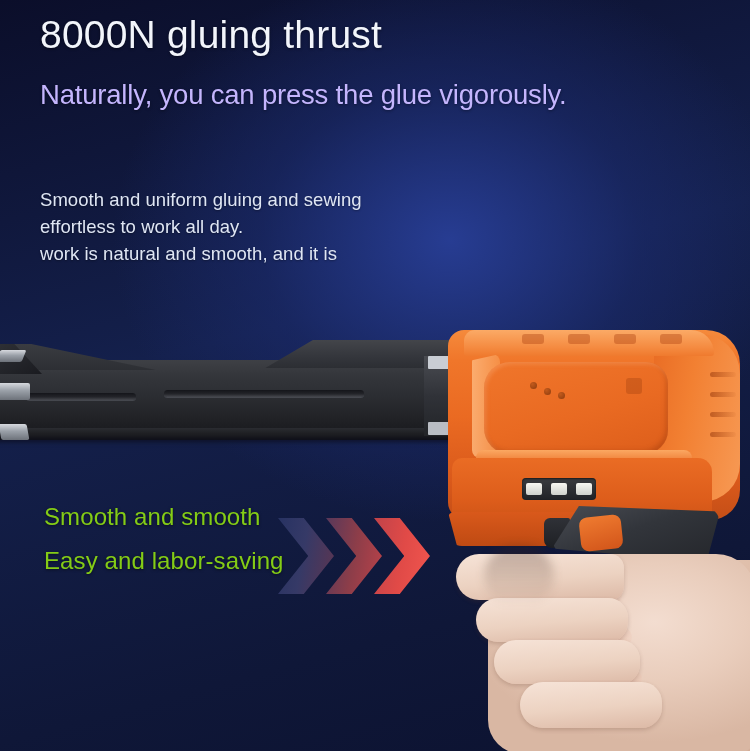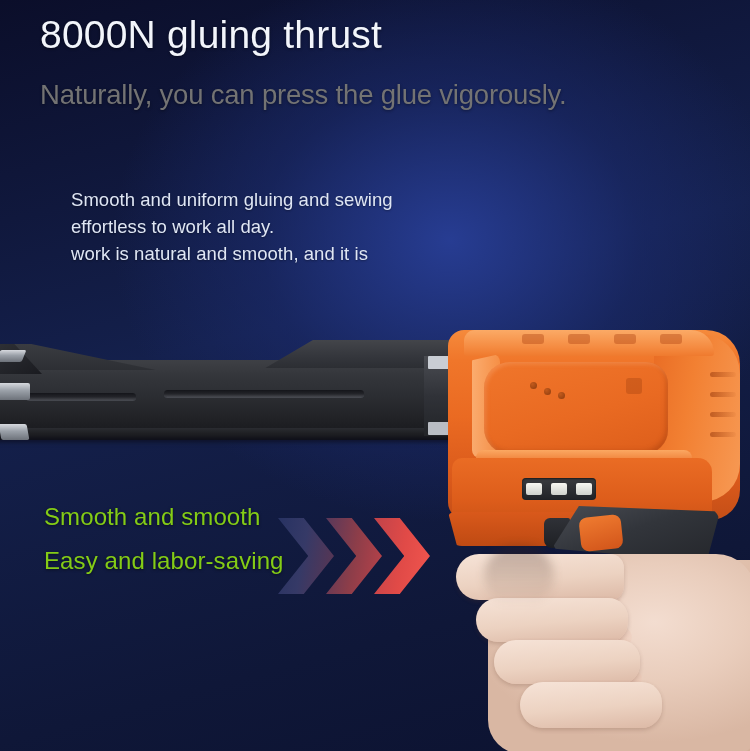--- a/index.html
+++ b/index.html
@@ -25,31 +25,31 @@
 
   
   #headline{
     left:40px;top:12px;width:660px;
     font-size:39px;font-weight:400;color:#f2f5fb;
     letter-spacing:0.2px;line-height:46px;white-space:nowrap;
     text-shadow:0 1px 3px rgba(0,0,0,0.45);
   }
   #subheadline{
     left:40px;top:78px;width:700px;
-    font-size:27.5px;font-weight:400;color:#737373;
+    font-size:27.5px;font-weight:400;color:#c4b5fd;
     letter-spacing:-0.2px;line-height:34px;white-space:nowrap;
     text-shadow:0 1px 3px rgba(0,0,0,0.40);
   }
   #bodycopy{
     left:40px;top:186px;width:400px;
     font-size:18.5px;font-weight:400;color:#dfe6f4;
     line-height:27px;letter-spacing:0.05px;
     text-shadow:0 1px 2px rgba(0,0,0,0.35);
   }
-  #bodycopy div{white-space:nowrap;margin-left:31px;}
+  #bodycopy div{white-space:nowrap;}
 
   #features{left:44px;top:505px;width:300px;}
   .feat{
     font-size:24px;font-weight:400;color:#84cc16;
     line-height:24px;letter-spacing:0.1px;white-space:nowrap;
     text-shadow:0 1px 3px rgba(0,0,0,0.5);
   }
   .feat.f1{margin-bottom:20px;}
   .feat.f2{margin-bottom:20px;}
 

